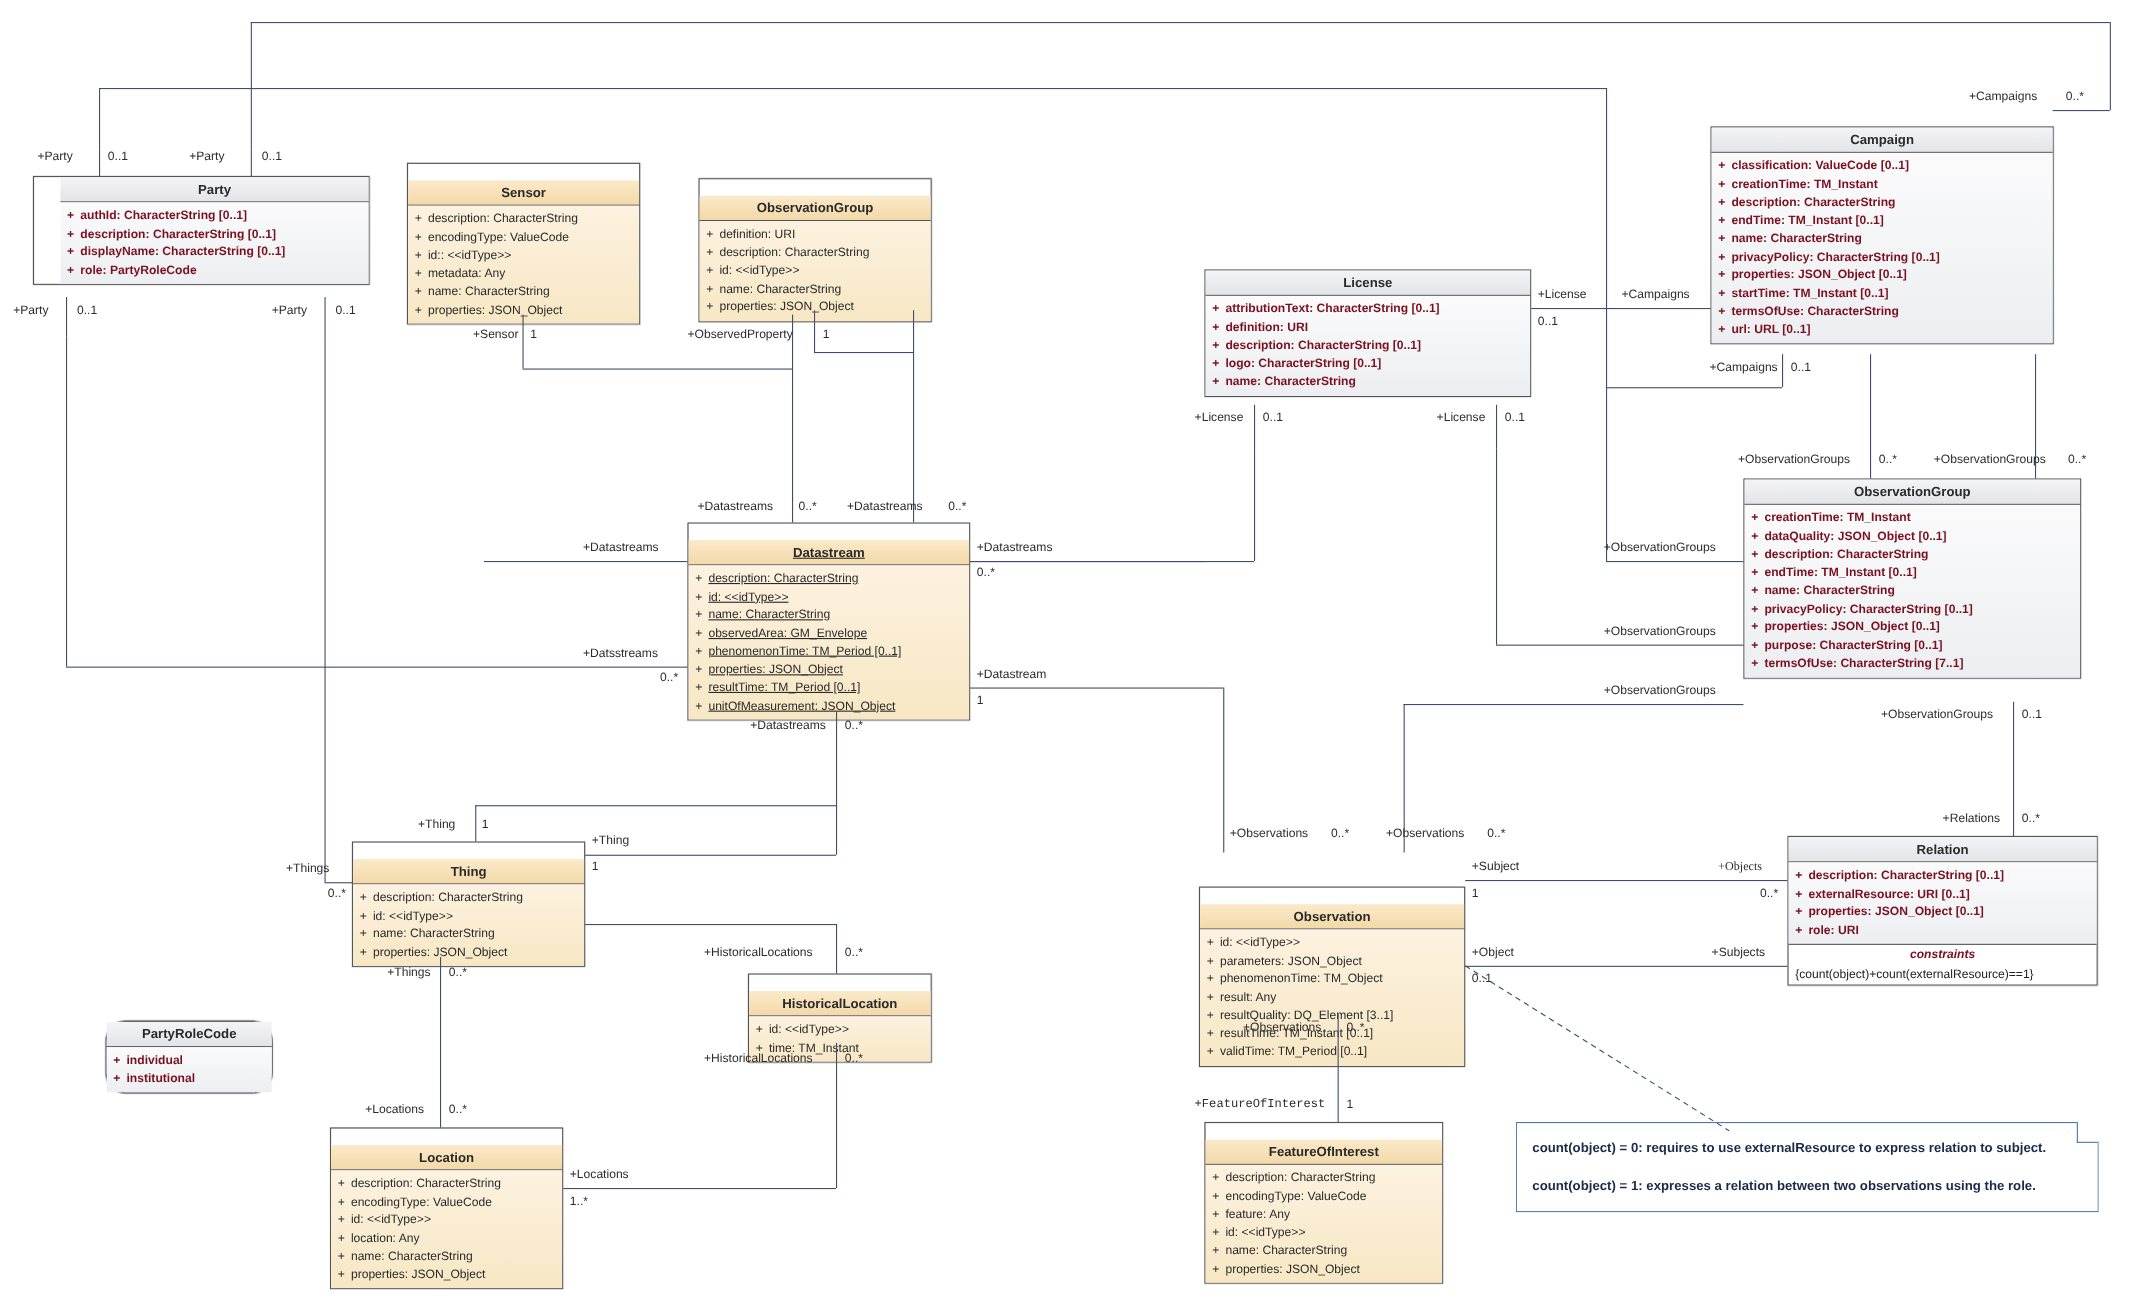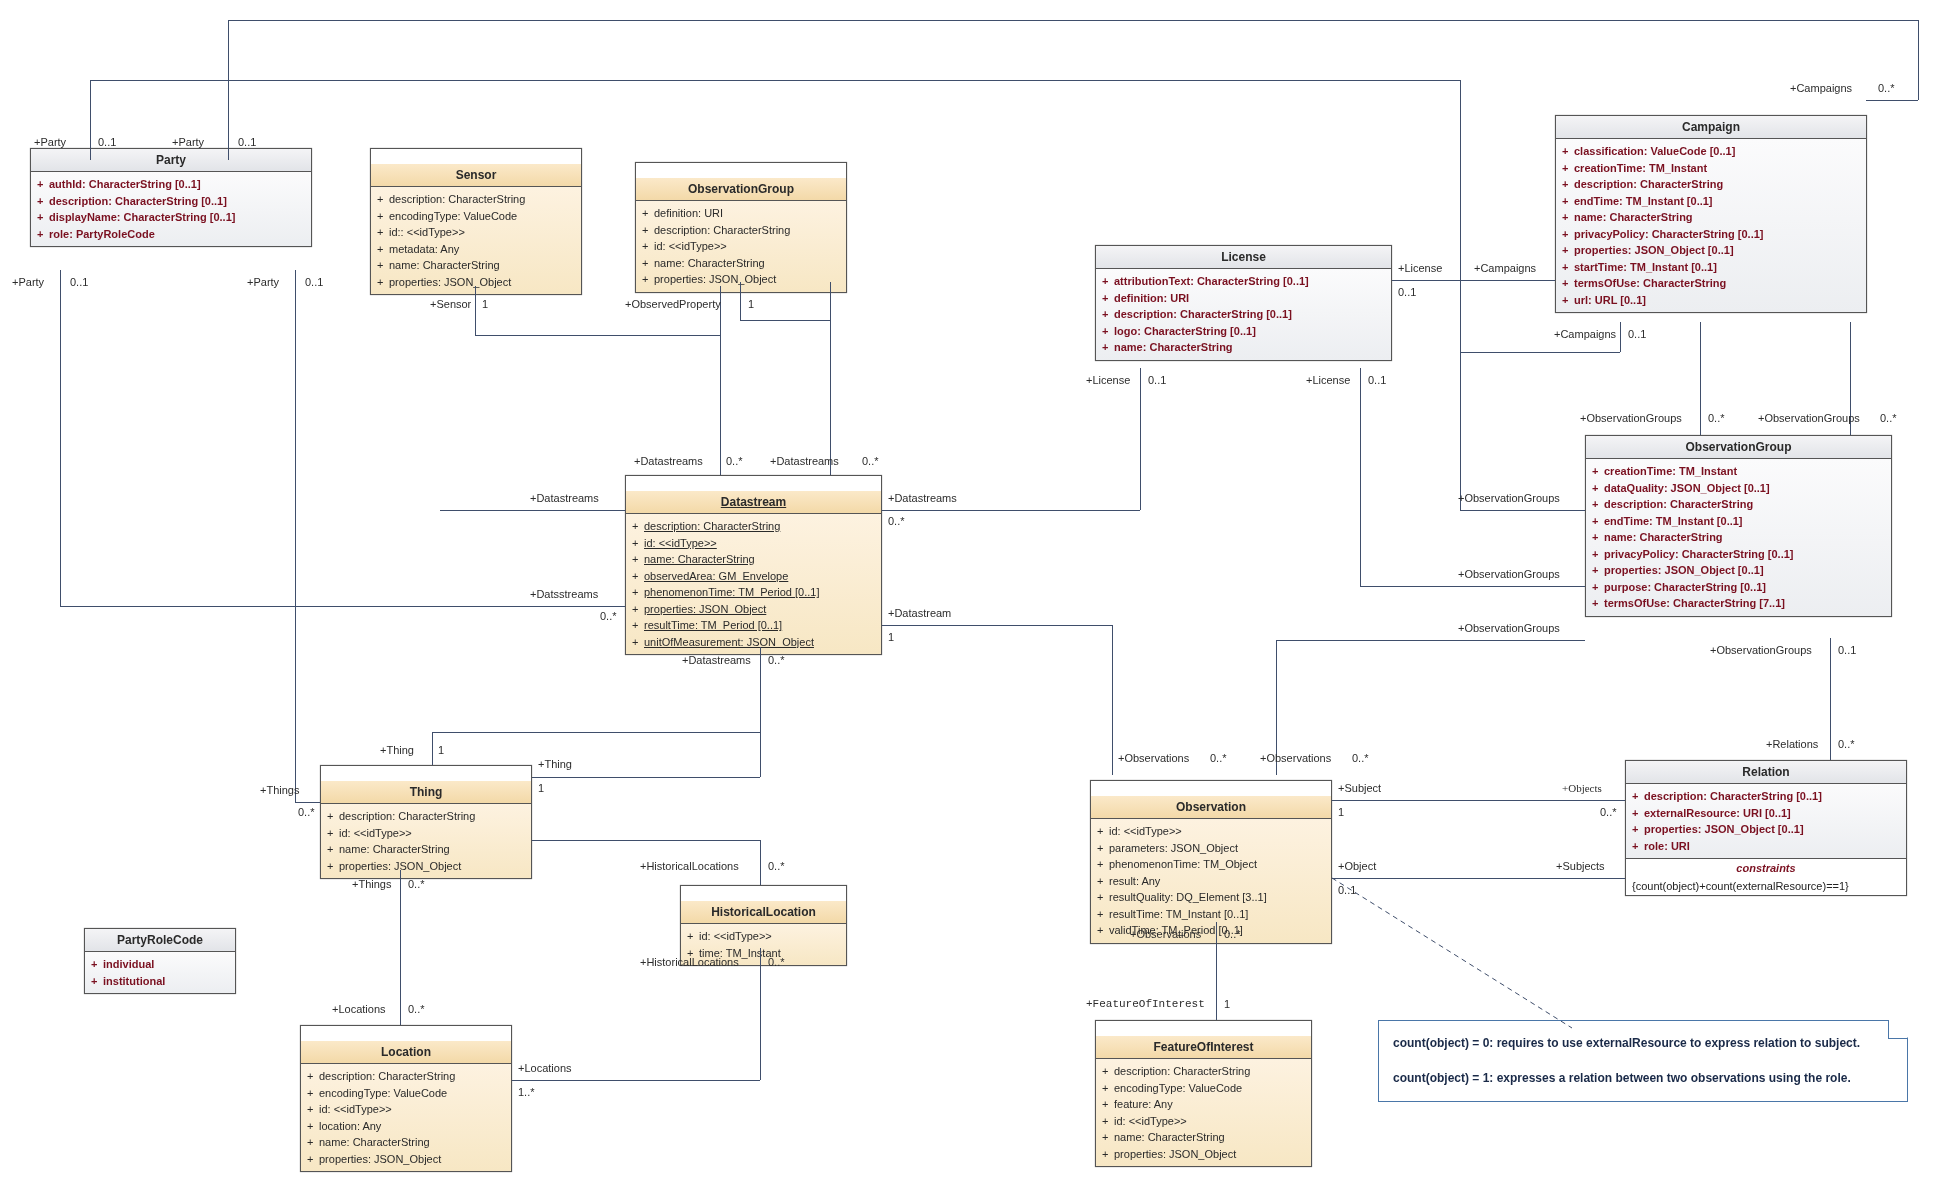--- a/index.html
+++ b/index.html
@@ -26,21 +26,21 @@
   
   .h{position:absolute;height:1px;background:#3f4e6b;}
   .v{position:absolute;width:1px;background:#3f4e6b;}
   svg.conn{position:absolute;overflow:visible;pointer-events:none;}
 </style>
 </head>
 <body>
 
 <div class="canvas">
 
-  <div class="box grey" style="left:30px;top:148px;width:280px;">
+  <div class="box grey" style="left:30px;top:160px;width:280px;padding-left:24px;">
     <div class="title">Party</div>
     <div class="attrs">
       <div><span class="plus">+</span><span>authId: CharacterString [0..1]</span></div>
       <div><span class="plus">+</span><span>description: CharacterString [0..1]</span></div>
       <div><span class="plus">+</span><span>displayName: CharacterString [0..1]</span></div>
       <div><span class="plus">+</span><span>role: PartyRoleCode</span></div>
     </div>
   </div>
 
   <div class="box orange" style="left:370px;top:148px;width:210px;">
@@ -133,21 +133,21 @@
   </div>
 
   <div class="box orange" style="left:680px;top:885px;width:165px;">
     <div class="title">HistoricalLocation</div>
     <div class="attrs">
       <div><span class="plus">+</span><span>id: &lt;&lt;idType&gt;&gt;</span></div>
       <div><span class="plus">+</span><span>time: TM_Instant</span></div>
     </div>
   </div>
 
-  <div class="box orange" style="left:1090px;top:780px;width:240px;">
+  <div class="box orange" style="left:1090px;top:806px;width:240px;">
     <div class="title">Observation</div>
     <div class="attrs">
       <div><span class="plus">+</span><span>id: &lt;&lt;idType&gt;&gt;</span></div>
       <div><span class="plus">+</span><span>parameters: JSON_Object</span></div>
       <div><span class="plus">+</span><span>phenomenonTime: TM_Object</span></div>
       <div><span class="plus">+</span><span>result: Any</span></div>
       <div><span class="plus">+</span><span>resultQuality: DQ_Element [3..1]</span></div>
       <div><span class="plus">+</span><span>resultTime: TM_Instant [0..1]</span></div>
       <div><span class="plus">+</span><span>validTime: TM_Period [0..1]</span></div>
     </div>
@@ -158,21 +158,21 @@
     <div class="attrs">
       <div><span class="plus">+</span><span>description: CharacterString [0..1]</span></div>
       <div><span class="plus">+</span><span>externalResource: URI [0..1]</span></div>
       <div><span class="plus">+</span><span>properties: JSON_Object [0..1]</span></div>
       <div><span class="plus">+</span><span>role: URI</span></div>
     </div>
     <div class="section-title">constraints</div>
     <div class="section-body">{count(object)+count(externalResource)==1}</div>
   </div>
 
-  <div class="box grey" style="left:84px;top:928px;width:150px;">
+  <div class="box grey" style="left:96px;top:928px;width:150px;border-radius:19px;">
     <div class="title">PartyRoleCode</div>
     <div class="attrs">
       <div><span class="plus">+</span><span>individual</span></div>
       <div><span class="plus">+</span><span>institutional</span></div>
     </div>
   </div>
 
   <div class="box orange" style="left:300px;top:1025px;width:210px;">
     <div class="title">Location</div>
     <div class="attrs">

